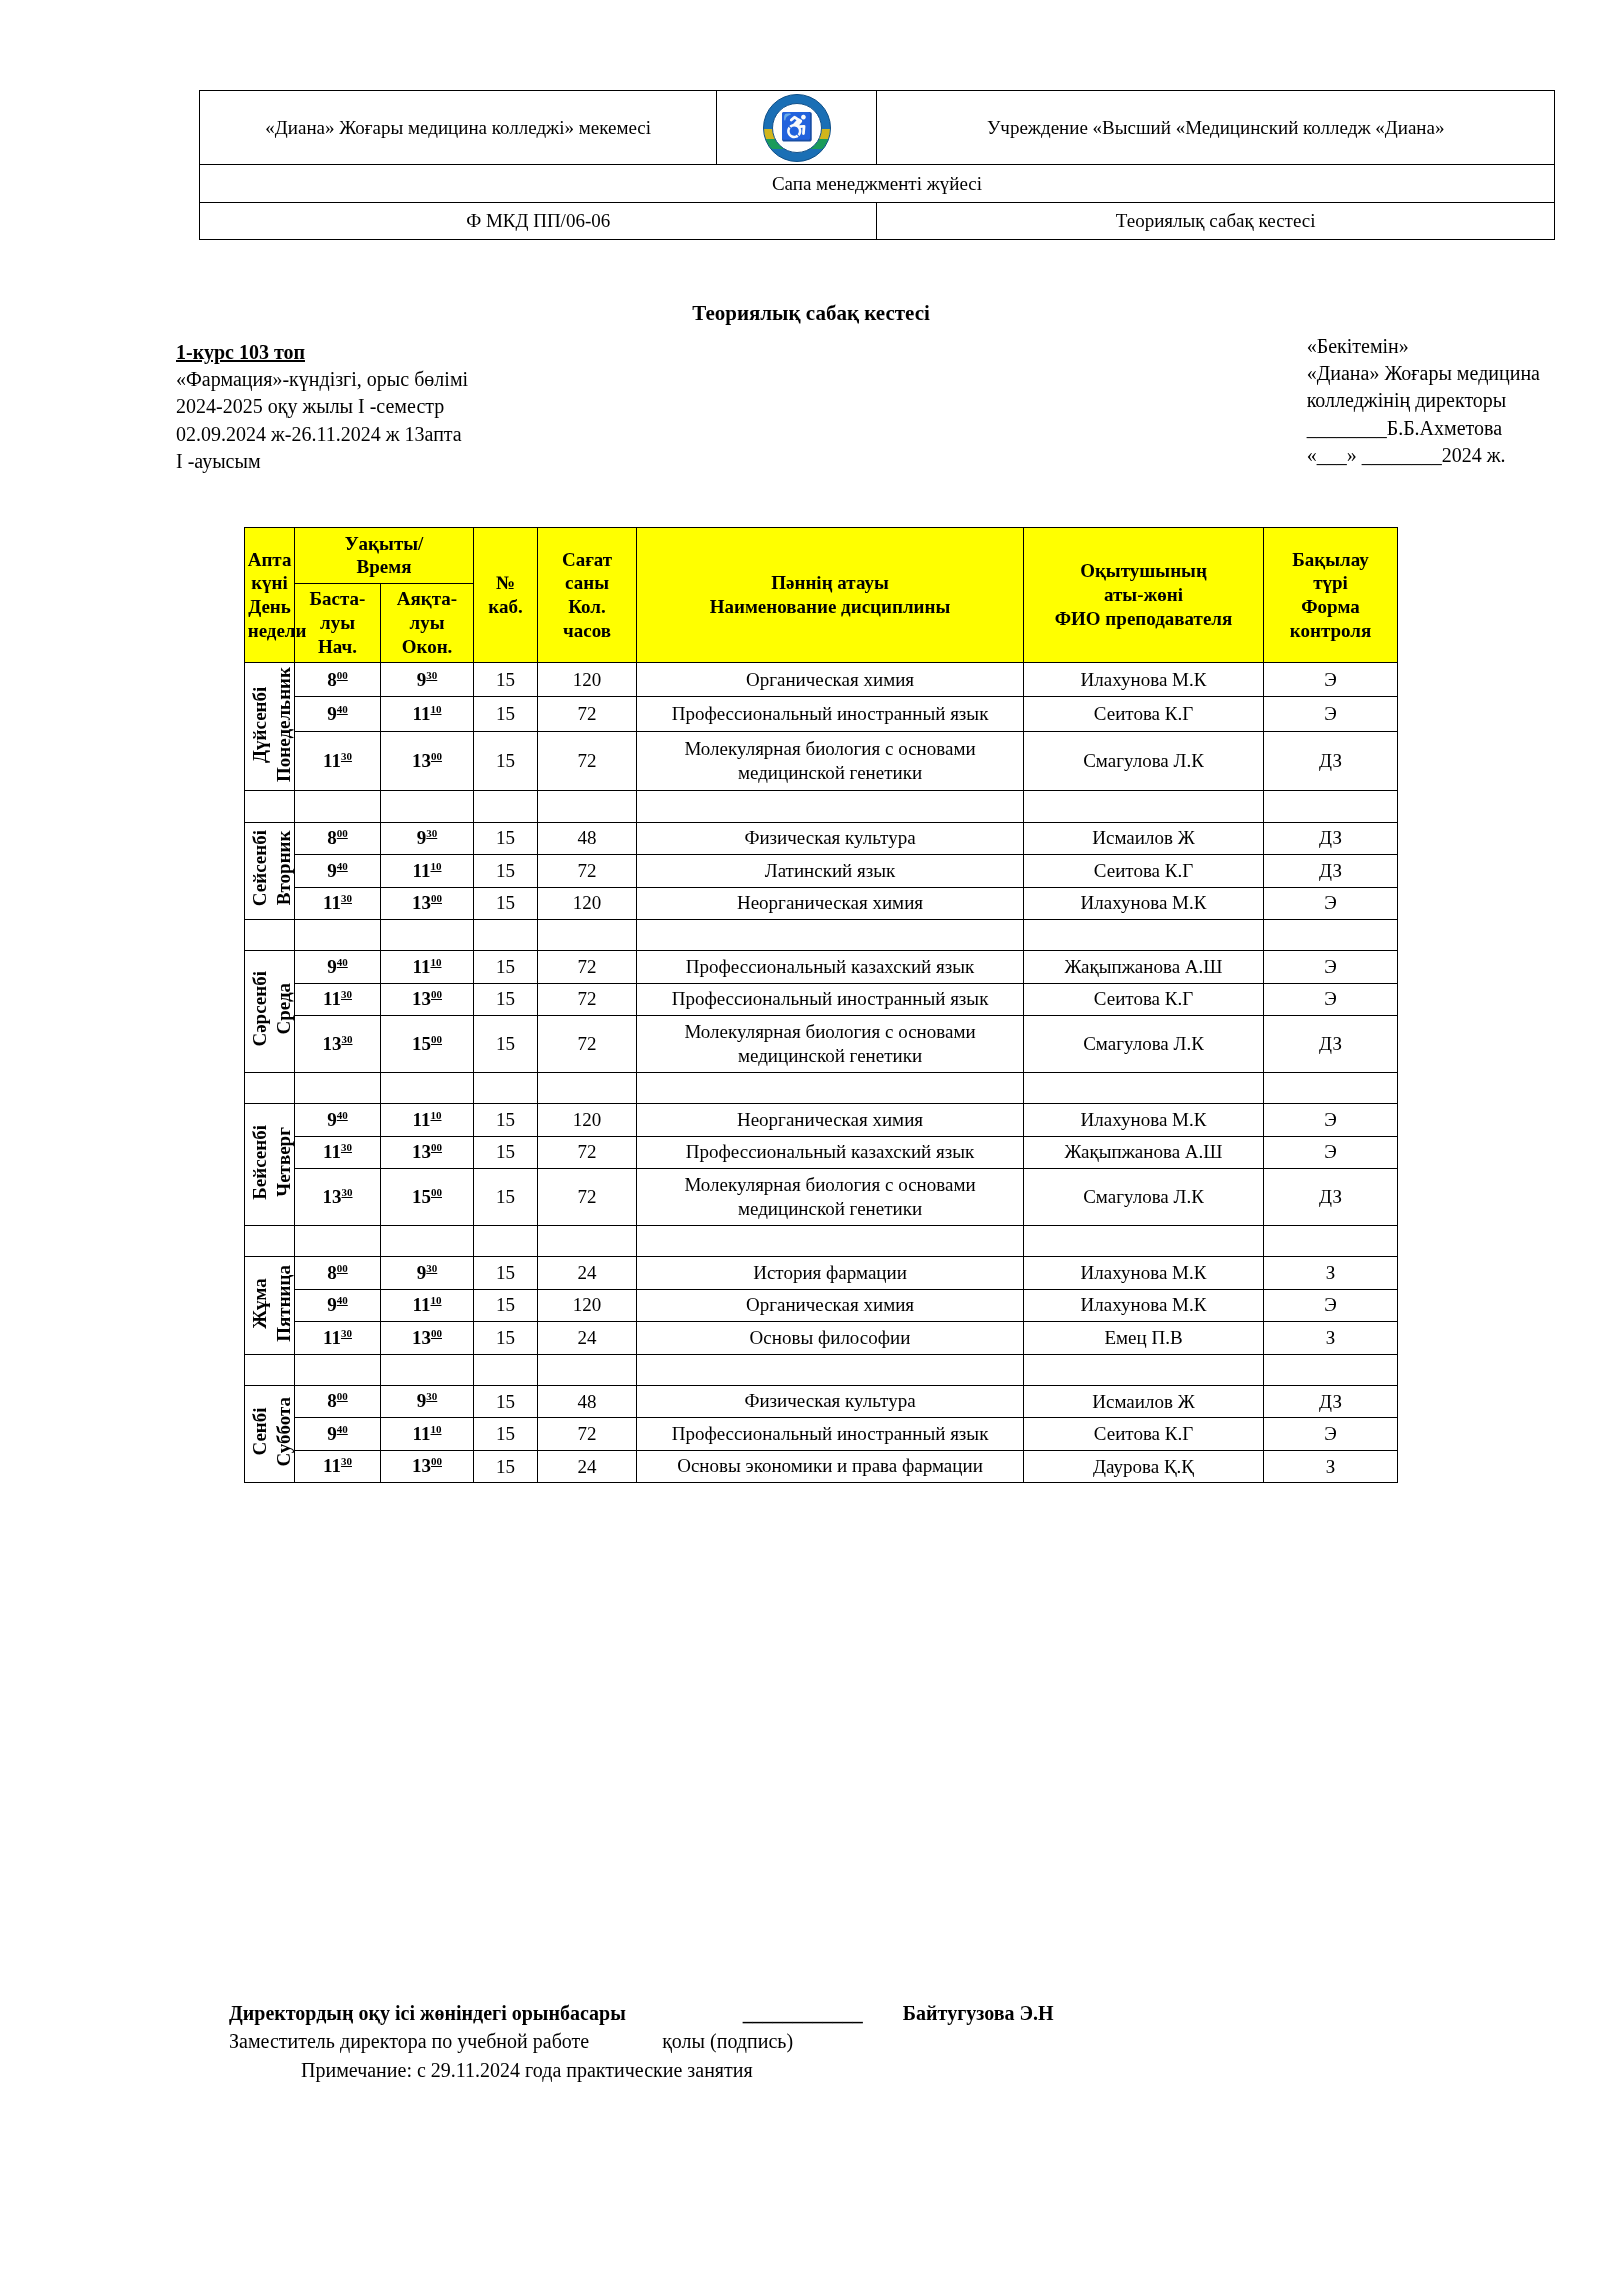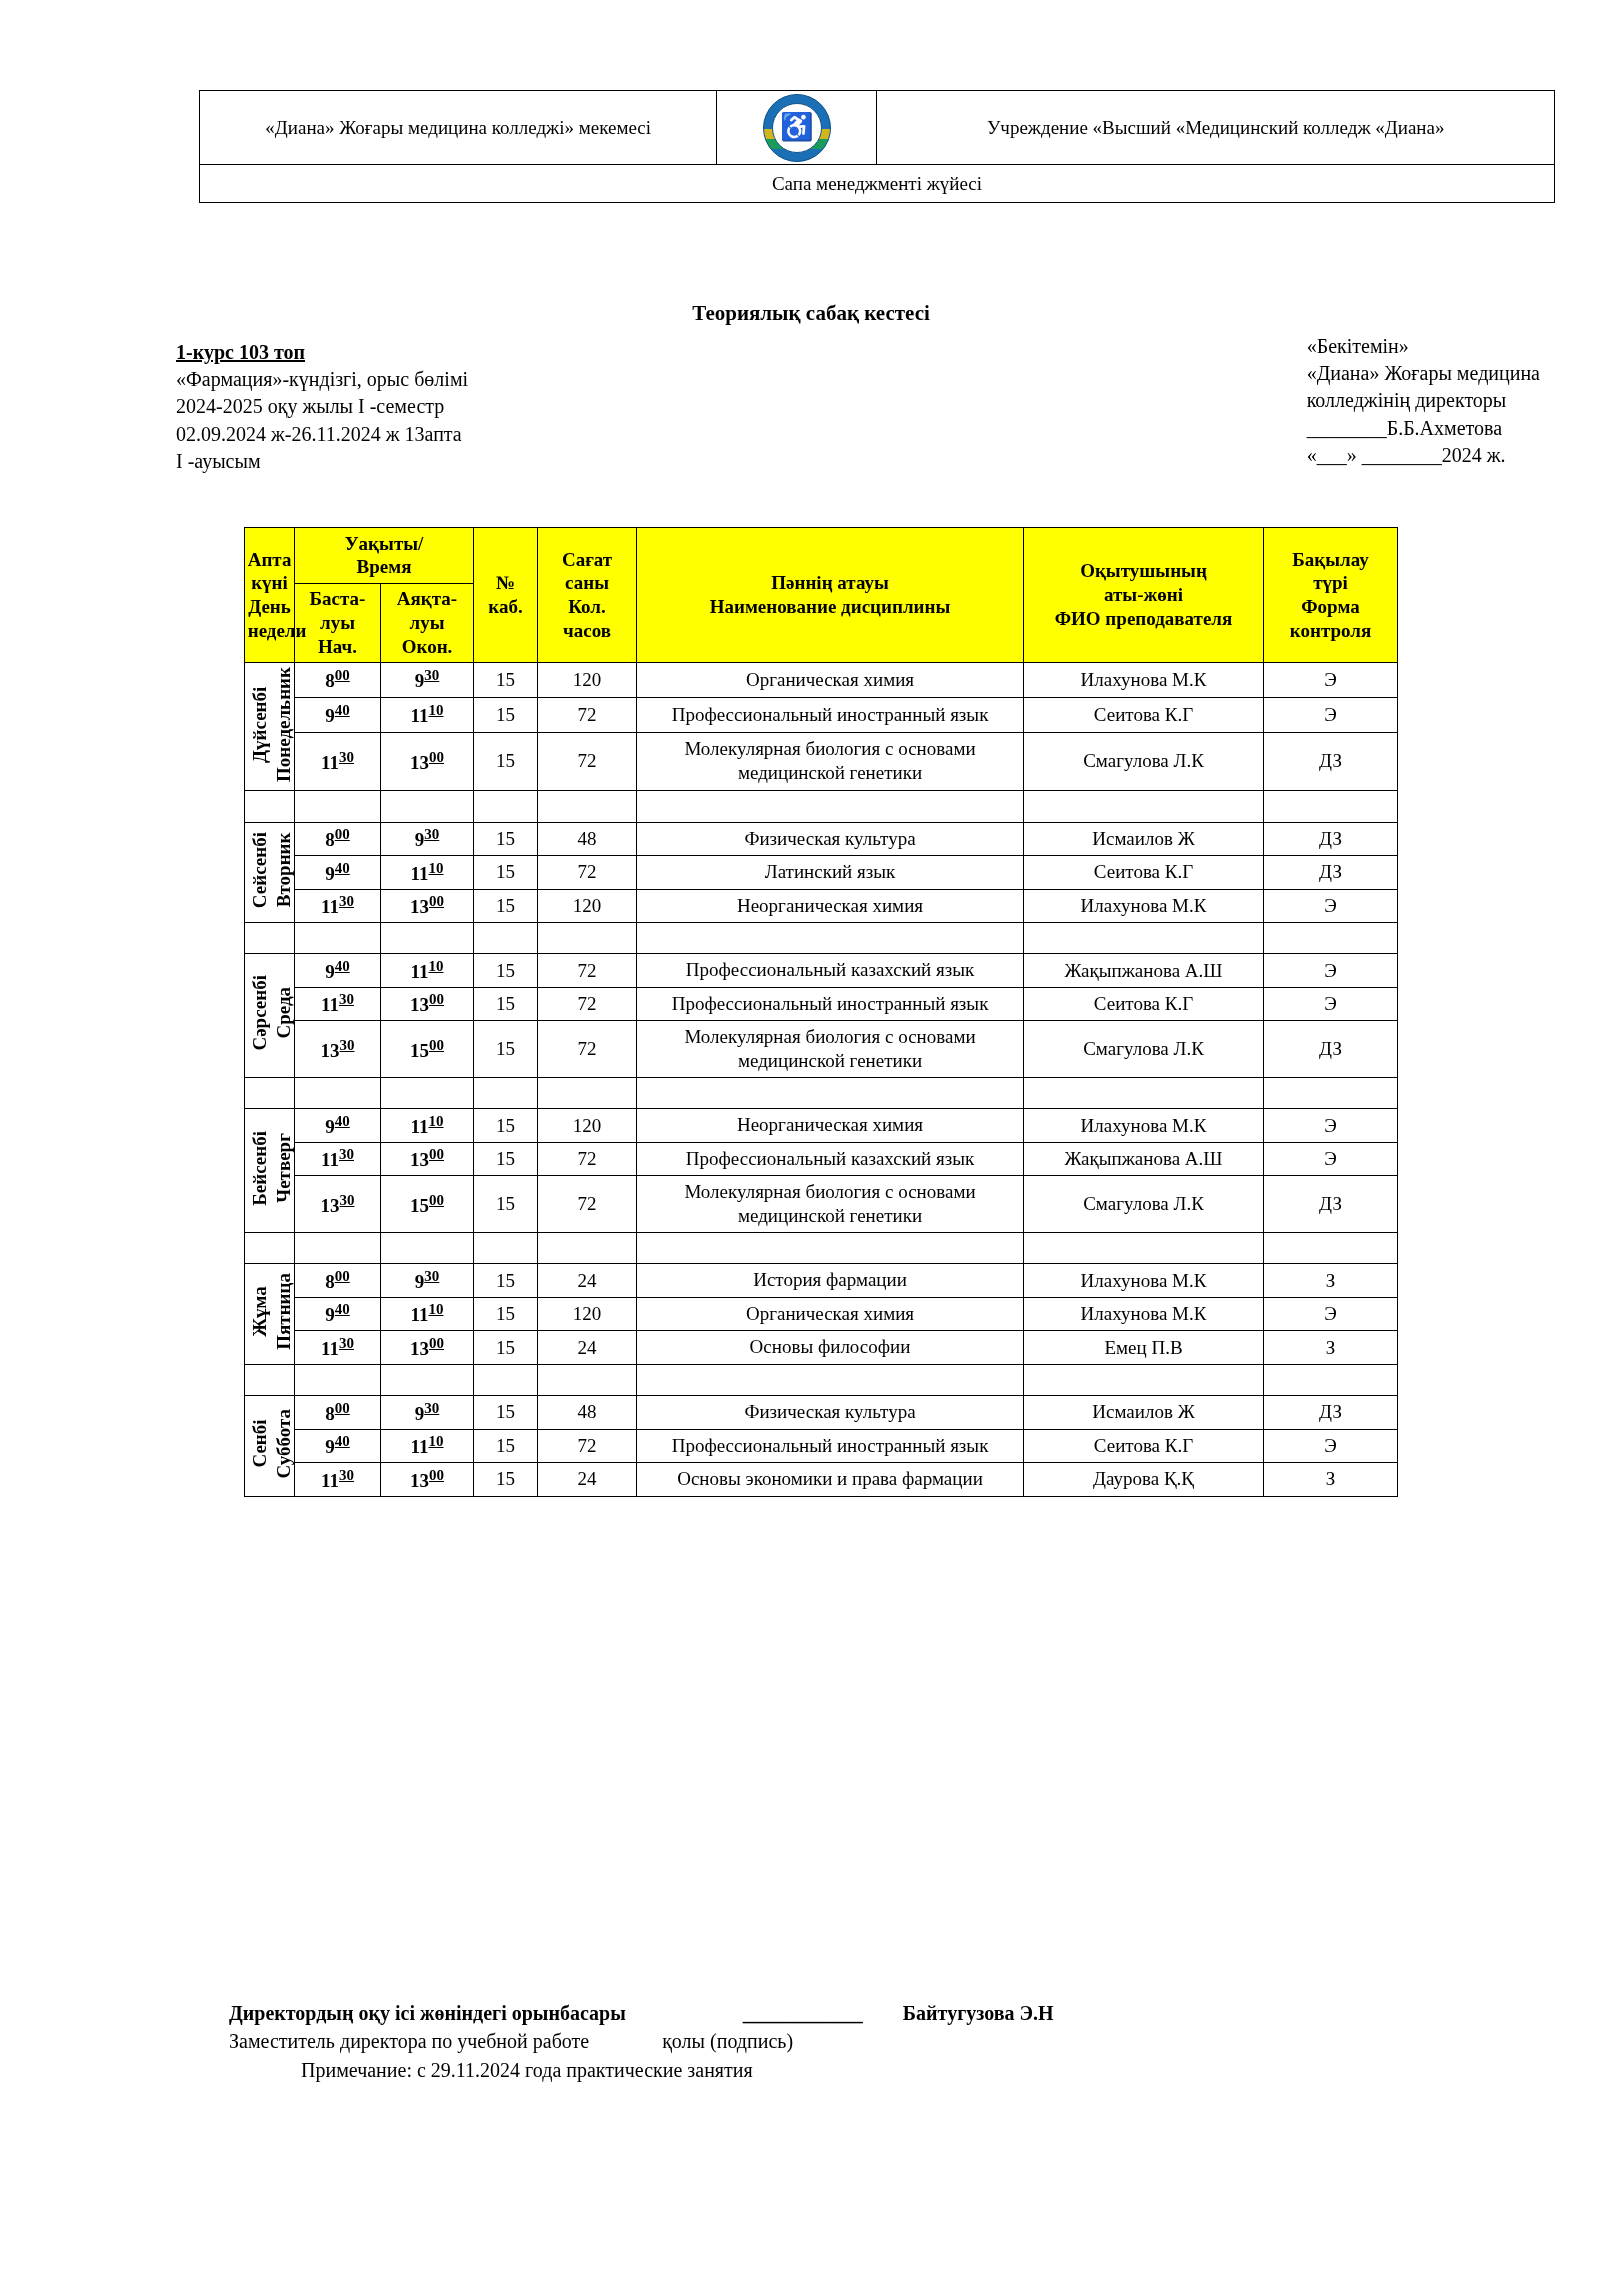--- a/index.html
+++ b/index.html
@@ -163,21 +163,21 @@
     margin: 0 auto;
     display: inline-block;
     text-align: center;
   }
   .time {
     font-weight: bold;
     font-size: 20.6px;
     white-space: nowrap;
   }
   .time sup {
-    font-size: 15px;
+    font-size: 11px;
     vertical-align: super;
     text-decoration: underline;
   }
   .disc { line-height: 1.28; }
   .spacer-row td {
     height: 23px;
     border-left: 1.1px solid #000;
     border-right: 1.1px solid #000;
     border-top: 1.1px solid #000;
     border-bottom: 1.1px solid #000;
@@ -211,20 +211,24 @@
             <div class="band"></div>
             <div class="inner">
               <span class="snake">♿</span>
             </div>
           </div>
         </td>
         <td>Учреждение «Высший «Медицинский колледж «Диана»</td>
       </tr>
       <tr class="hdr-row2">
         <td colspan="3">Сапа менеджменті жүйесі</td>
+      </tr>
+      <tr class="hdr-row3">
+        <td colspan="2">Ф МКД ПП/06-06</td>
+        <td>Теориялық сабақ кестесі</td>
       </tr>
     </tbody>
       </table>
   </div>
 
   <div class="doc-title">Теориялық  сабақ кестесі</div>
 
   <div class="info-left">
     <div class="course">1-курс 103  топ</div>
     <div>«Фармация»-күндізгі, орыс бөлімі</div>

